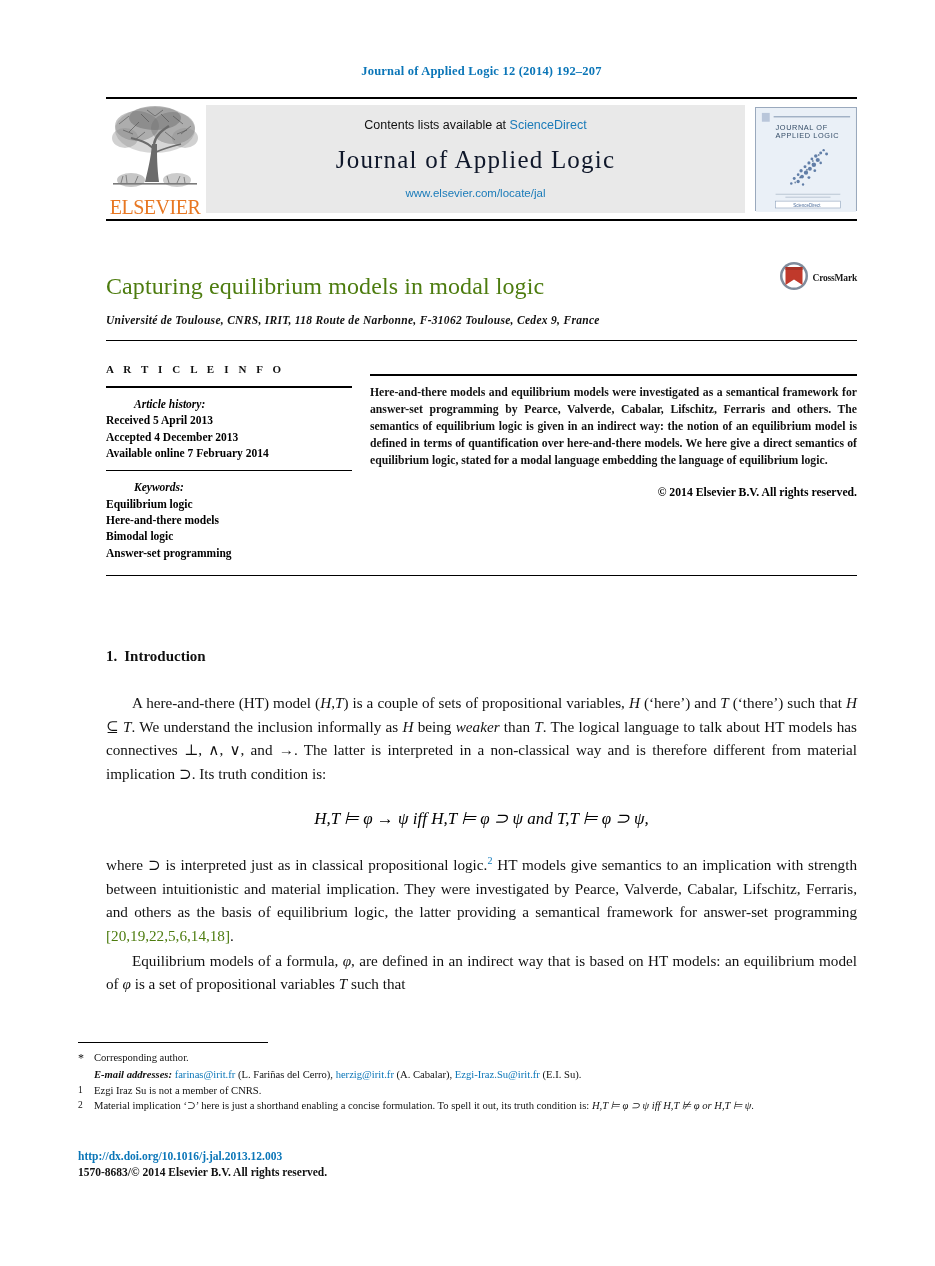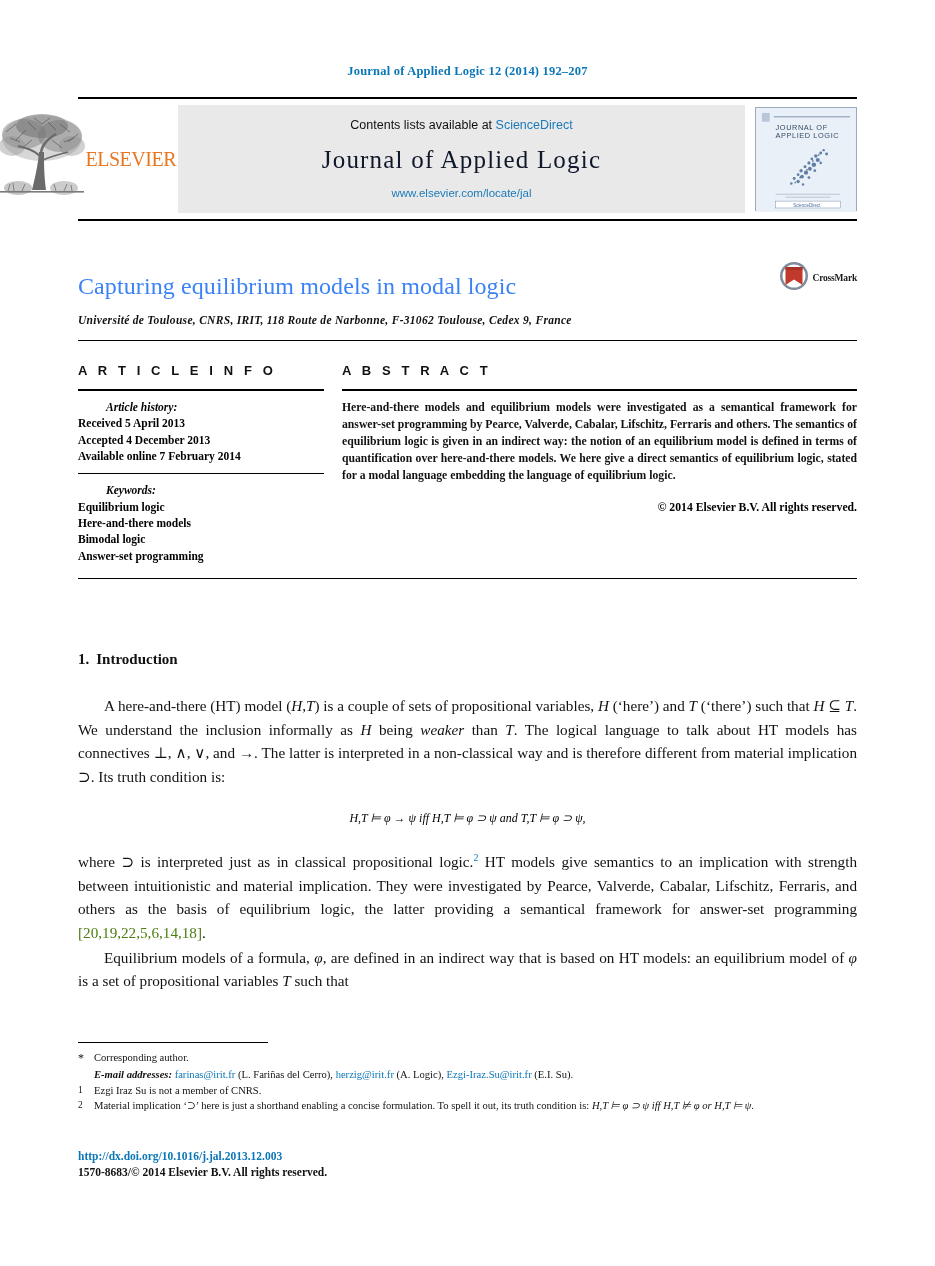--- a/index.html
+++ b/index.html
@@ -13,20 +13,21 @@
     font-family: "Liberation Serif", "DejaVu Serif", serif;
     color: #000000;
     position: relative;
     overflow: hidden;
   }
   .page {
     position: relative;
     width: 935px;
     height: 1266px;
     box-sizing: border-box;
+    padding-left: 28px;
   }
 
   
   .running-head {
     text-align: center;
     color: #0b76b8;
     font-weight: bold;
     font-size: 12.5px;
     letter-spacing: 0.2px;
     padding-top: 64px;
@@ -39,21 +40,21 @@
     border-bottom: 2.5px solid #000;
     height: 124px;
     display: flex;
     align-items: stretch;
     box-sizing: border-box;
   }
   .elsevier-logo {
     width: 98px;
     flex: 0 0 98px;
     display: flex;
-    flex-direction: row;
+    flex-direction: column;
     align-items: center;
     justify-content: flex-end;
     padding-bottom: 2px;
     box-sizing: border-box;
   }
   .tree-svg { display:block; }
   .elsevier-word {
     font-family: "Liberation Serif", serif;
     color: #e87722;
     font-size: 20px;
@@ -99,21 +100,21 @@
     position: relative;
     box-sizing: border-box;
   }
   .cover-inner { position:absolute; inset:0; }
 
   
   .title-block { margin: 52px 78px 0 78px; position: relative; }
   .paper-title {
     font-size: 24px;
     font-family: "Liberation Serif", serif;
-    color: #3b82f6;
+    color: #4d7c0f;
     letter-spacing: 0.1px;
     margin: 0;
     font-weight: normal;
   }
   .crossmark {
     position: absolute;
     right: 0;
     top: -12px;
     display: flex;
     align-items: center;
@@ -148,23 +149,23 @@
   
   .info-abstract {
     margin: 22px 78px 0 78px;
     display: flex;
     align-items: flex-start;
   }
   .col-info { flex: 0 0 246px; }
   .col-gap { flex: 0 0 18px; }
   .col-abs { flex: 1 1 auto; }
   .sec-head {
-    font-size: 13px;
-    font-weight: bold;
-    font-family: Liberation Sans, sans-serif;
+    font-size: 11px;
+    font-weight: bold;
+    font-family: Liberation Serif, serif;
     letter-spacing: 3.6px;
     color: #111;
   }
   .thickline { border-bottom: 2px solid #000; margin-top: 11px; }
   .thinline  { border-bottom: 1px solid #000; margin-top: 9px; }
   .info-body { font-size: 11.5px; line-height: 1.42; padding-top: 8px; }
   .info-body .lbl { font-style: italic; font-weight: bold; margin-left: 28px; }
   .info-body .itm { font-weight: bold; }
   .abs-body {
     font-size: 11.7px;
@@ -194,21 +195,21 @@
   p.para {
     font-size: 15.2px;
     line-height: 1.56;
     text-align: justify;
     margin: 0 0 1px 0;
     color: #111;
   }
   p.indent { text-indent: 26px; }
   .formula {
     text-align: center;
-    font-size: 12px;
+    font-size: 17px;
     margin: 22px 0 24px 0;
   }
   i.m { font-family: "Liberation Serif", serif; font-style: italic; }
   .sup-ref { color: #0b76b8; font-size: 10px; vertical-align: super; }
   .cite { color: #4d7c0f; }
 
   
   .footnotes {
     position: absolute;
     left: 78px;
@@ -375,21 +376,20 @@
         <div class="itm">Equilibrium logic</div>
         <div class="itm">Here-and-there models</div>
         <div class="itm">Bimodal logic</div>
         <div class="itm">Answer-set programming</div>
       </div>
     </div>
 
     <div class="col-gap"></div>
 
     <div class="col-abs">
-      <div class="sec-head">A B S T R A C T</div>
       <div class="thickline"></div>
       <div class="abs-body">Here-and-there models and equilibrium models were investigated as a semantical framework for answer-set programming by Pearce, Valverde, Cabalar, Lifschitz, Ferraris and others. The semantics of equilibrium logic is given in an indirect way: the notion of an equilibrium model is defined in terms of quantification over here-and-there models. We here give a direct semantics of equilibrium logic, stated for a modal language embedding the language of equilibrium logic.</div>
       <div class="abs-copy">© 2014 Elsevier B.V. All rights reserved.</div>
     </div>
   </div>
 
   <div class="rule-bottom-abs"></div>
 
   <div class="body-area">
     <div class="h2">
@@ -415,21 +415,21 @@
       <div class="txt">Corresponding author.</div>
     </div>
 
     <div class="fn">
       <div class="mark"></div>
       <div class="txt">
         <span class="em">E-mail addresses:</span>
         <a class="mail" href="#">farinas@irit.fr</a>
         <span>(L. Fariñas del Cerro),</span>
         <a class="mail" href="#">herzig@irit.fr</a>
-        <span>(A. Logic),</span>
+        <span>(A. Cabalar),</span>
         <a class="mail" href="#">Ezgi-Iraz.Su@irit.fr</a>
         <span>(E.I. Su).</span>
       </div>
     </div>
 
     <div class="fn">
       <div class="mark">1</div>
       <div class="txt">Ezgi Iraz Su is not a member of CNRS.</div>
     </div>
 

